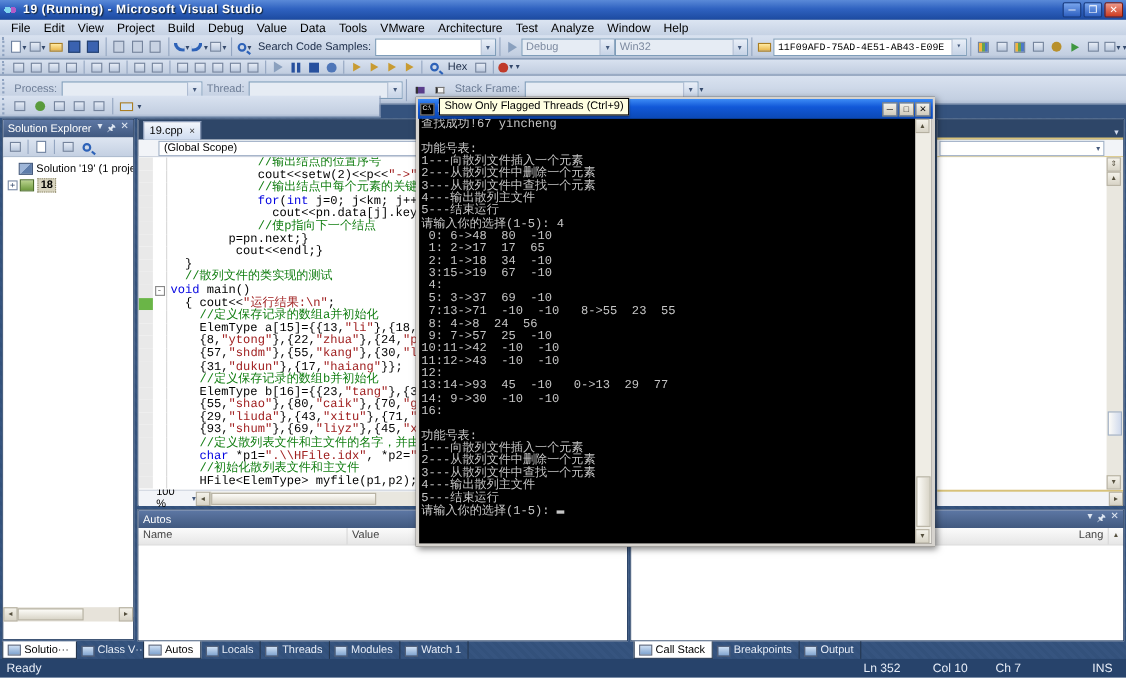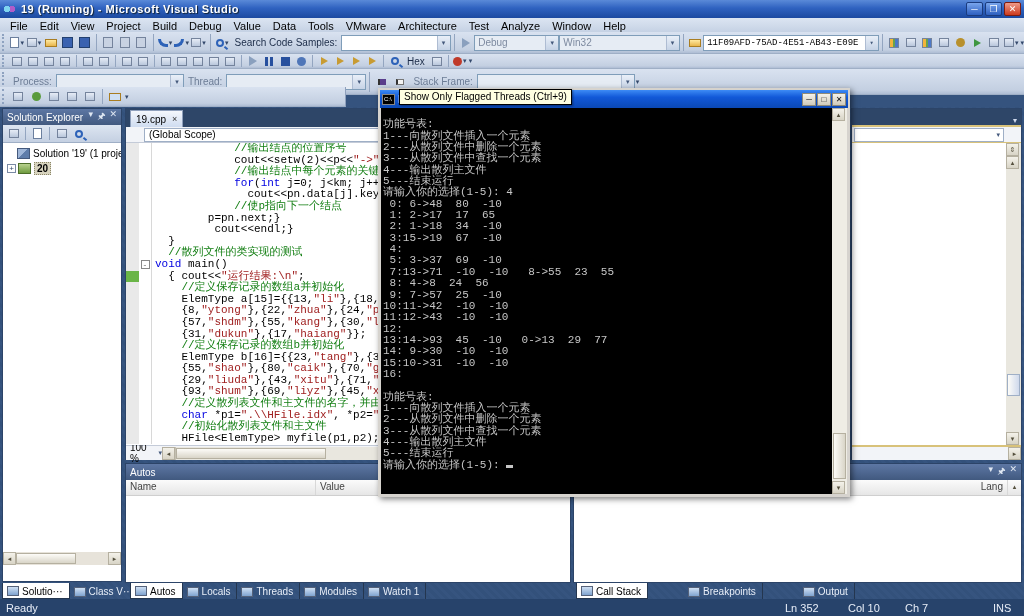--- a/index.html
+++ b/index.html
@@ -109,21 +109,21 @@
   #code { position:relative; height:302px; overflow:hidden; background:#fff;
     font-family:"Liberation Mono","DejaVu Sans Mono",monospace; font-size:11px; }
   .cl { display:flex; height:11.6px; line-height:11.6px; white-space:pre; }
   .cl .gut { width:13px; background:#e9e9e9; flex:none; }
   .cl .gut.changed { background:#6ab547; }
   .cl .fcol { width:13px; flex:none; border-right:1px solid #d8d8d8; text-align:center; font-size:8px; color:#666; }
   .fbox { display:inline-block; width:9px; height:9px; border:1px solid #888; background:#fff; line-height:7px; font-size:8px; margin-top:1px; }
   .cl .txt { padding-left:3px; }
   .tk-c { color:#107d10; } .tk-k { color:#0000e0; } .tk-s { color:#a02020; } .tk-p { color:#000;margin-top:48px; }
   .zoombar { height:15px; border-top:1px solid #c4cbd8; background:#f2f4f8; display:flex; align-items:center; font-size:10px; }
-  .zoomsel { width:36px; display:flex; align-items:center; padding-left:4px; gap:6px; }
+  .zoomsel { width:52px; display:flex; align-items:center; padding-left:16px; gap:6px; }
   .zoomsel .arr { font-size:7px; color:#44597c; }
   .zhtrack { flex:1; height:13px; background:#e9e7df; border-left:1px solid #c4c0b2; display:flex; align-items:center; }
 
   
   #edit2 { position:absolute; left:851px; top:1px; width:171px; height:352px; background:#fff; border:1px solid #2c4468; }
   #edit2 .tabstrip { border-bottom:2px solid #d8c27a; }
   #edit2 .navbar { border-bottom:1px solid #d8c27a; }
   #edit2 .body { position:relative; height:302px; background:#fff; }
   .vscroll { position:absolute; right:0; top:0; width:15px; height:100%; background:#e9e7df; display:flex; flex-direction:column; }
   .vthumb { width:13px; margin:0 1px; background:linear-gradient(90deg,#fdfcf8,#cfd9ec); border:1px solid #9fafc6; }
@@ -461,21 +461,21 @@
           </span>
       </div>
       <div class="tree">
         <div class="trow">
           <span class="ticon sol-ic" style="margin-left:12px"></span>
           <span>Solution '19' (1 projec</span>
         </div>
         <div class="trow">
           <span class="texp">+</span>
           <span class="ticon prj-ic"></span>
-          <span class="sel">20</span>
+          <span class="sel">18</span>
         </div>
       </div>
       <div class="hscroll">
         <span class="sbtn">◂</span>
         <span class="sthumb" style="width:60px"></span>
         <span style="flex:1"></span>
         <span class="sbtn">▸</span>
       </div>
     </div>
 
@@ -609,21 +609,21 @@
         </span>
         <span class="dtab">
           <span class="tic"></span>
           <span>Modules</span>
         </span>
         <span class="dtab">
           <span class="tic"></span>
           <span>Watch 1</span>
         </span>
       </div>
-    <div class="dtabs" style="left:576px; top:476px;gap:36px;" id="tabsRight">
+    <div class="dtabs" style="left:576px; top:476px;" id="tabsRight">
         <span class="dtab active">
           <span class="tic"></span>
           <span>Call Stack</span>
         </span>
         <span class="dtab">
           <span class="tic"></span>
           <span>Breakpoints</span>
         </span>
         <span class="dtab">
           <span class="tic"></span>
@@ -644,20 +644,21 @@
     <div class="ctitle">
       <span class="cmdic">C:\</span>
       <span class="t">F</span>
       <span style="margin-left:auto;display:flex">
         <span class="cbtn">─</span>
         <span class="cbtn">□</span>
         <span class="cbtn">✕</span>
       </span>
     </div>
     <div class="cbody" id="consoleBody">
+        <div>查找成功!67 yincheng</div>
         <div></div>
         <div>功能号表:</div>
         <div>1---向散列文件插入一个元素</div>
         <div>2---从散列文件中删除一个元素</div>
         <div>3---从散列文件中查找一个元素</div>
         <div>4---输出散列主文件</div>
         <div>5---结束运行</div>
         <div>请输入你的选择(1-5): 4</div>
         <div> 0: 6-&gt;48  80  -10</div>
         <div> 1: 2-&gt;17  17  65</div>
@@ -666,21 +667,20 @@
         <div> 4:</div>
         <div> 5: 3-&gt;37  69  -10</div>
         <div> 7:13-&gt;71  -10  -10   8-&gt;55  23  55</div>
         <div> 8: 4-&gt;8  24  56</div>
         <div> 9: 7-&gt;57  25  -10</div>
         <div>10:11-&gt;42  -10  -10</div>
         <div>11:12-&gt;43  -10  -10</div>
         <div>12:</div>
         <div>13:14-&gt;93  45  -10   0-&gt;13  29  77</div>
         <div>14: 9-&gt;30  -10  -10</div>
-        <div>15:10-&gt;31  -10  -10</div>
         <div>16:</div>
         <div></div>
         <div>功能号表:</div>
         <div>1---向散列文件插入一个元素</div>
         <div>2---从散列文件中删除一个元素</div>
         <div>3---从散列文件中查找一个元素</div>
         <div>4---输出散列主文件</div>
         <div>5---结束运行</div>
         <div>请输入你的选择(1-5): <span class="cursorblk"></span></div>
       </div>

